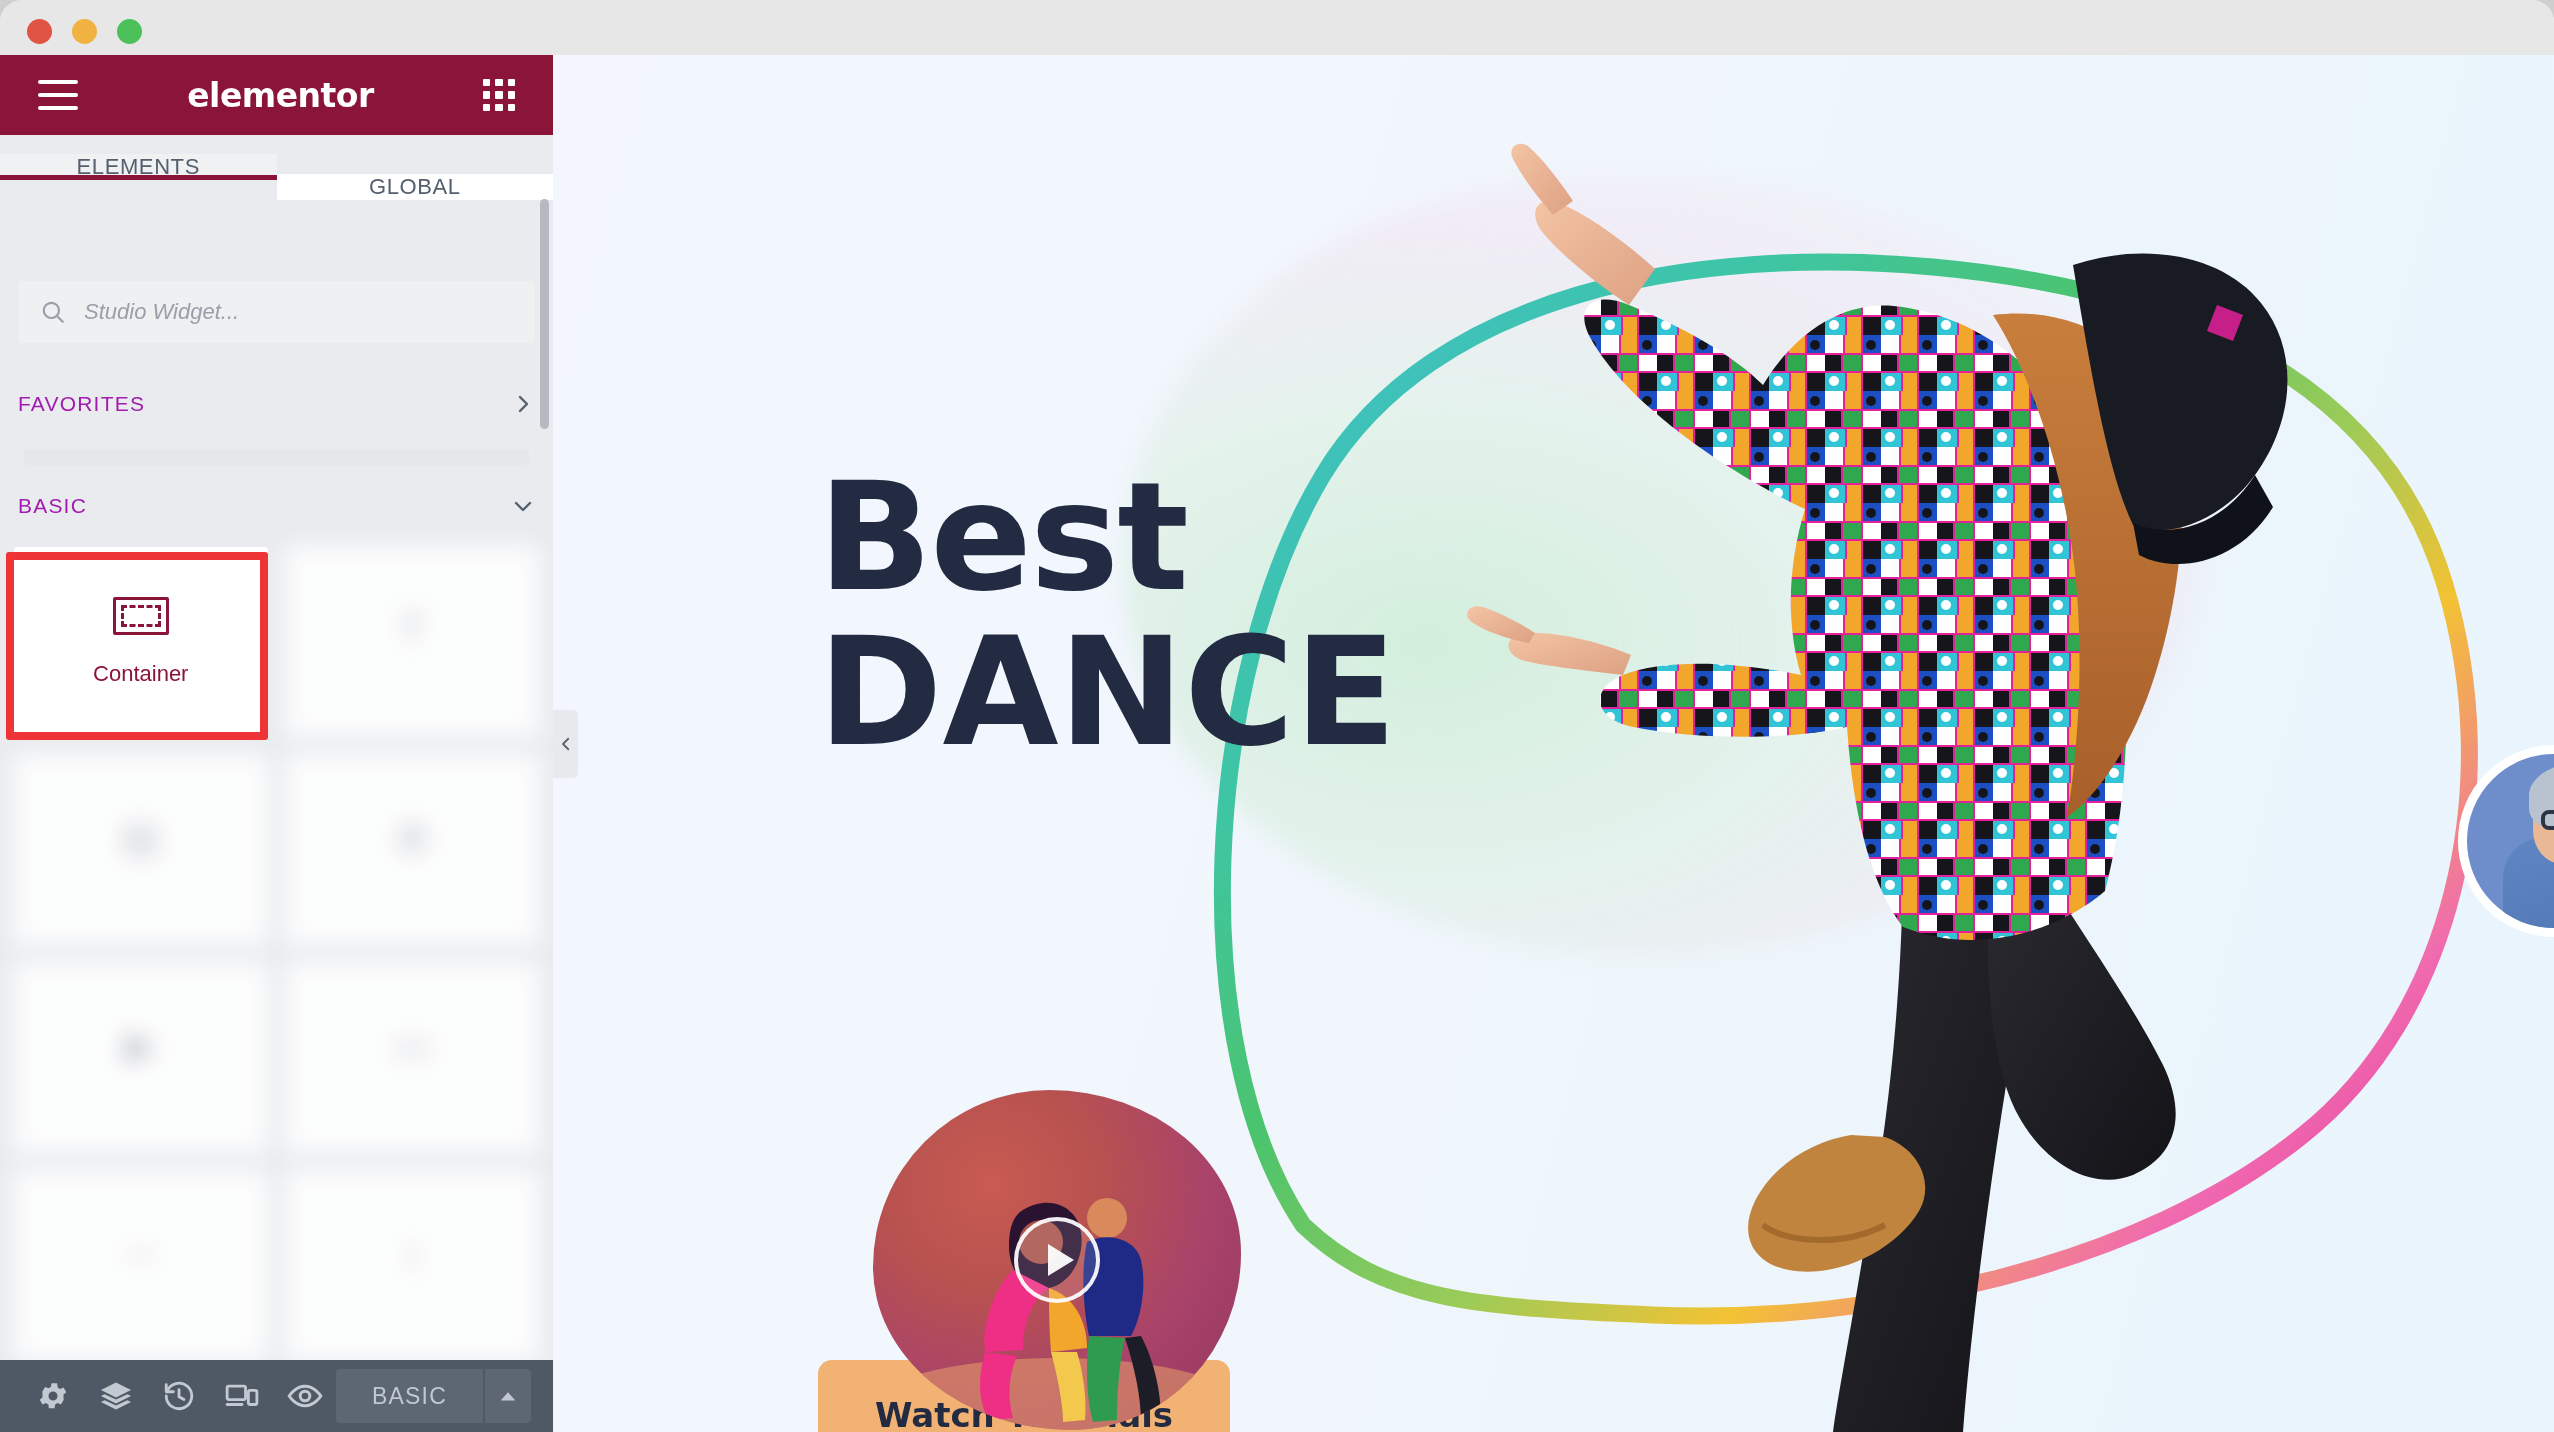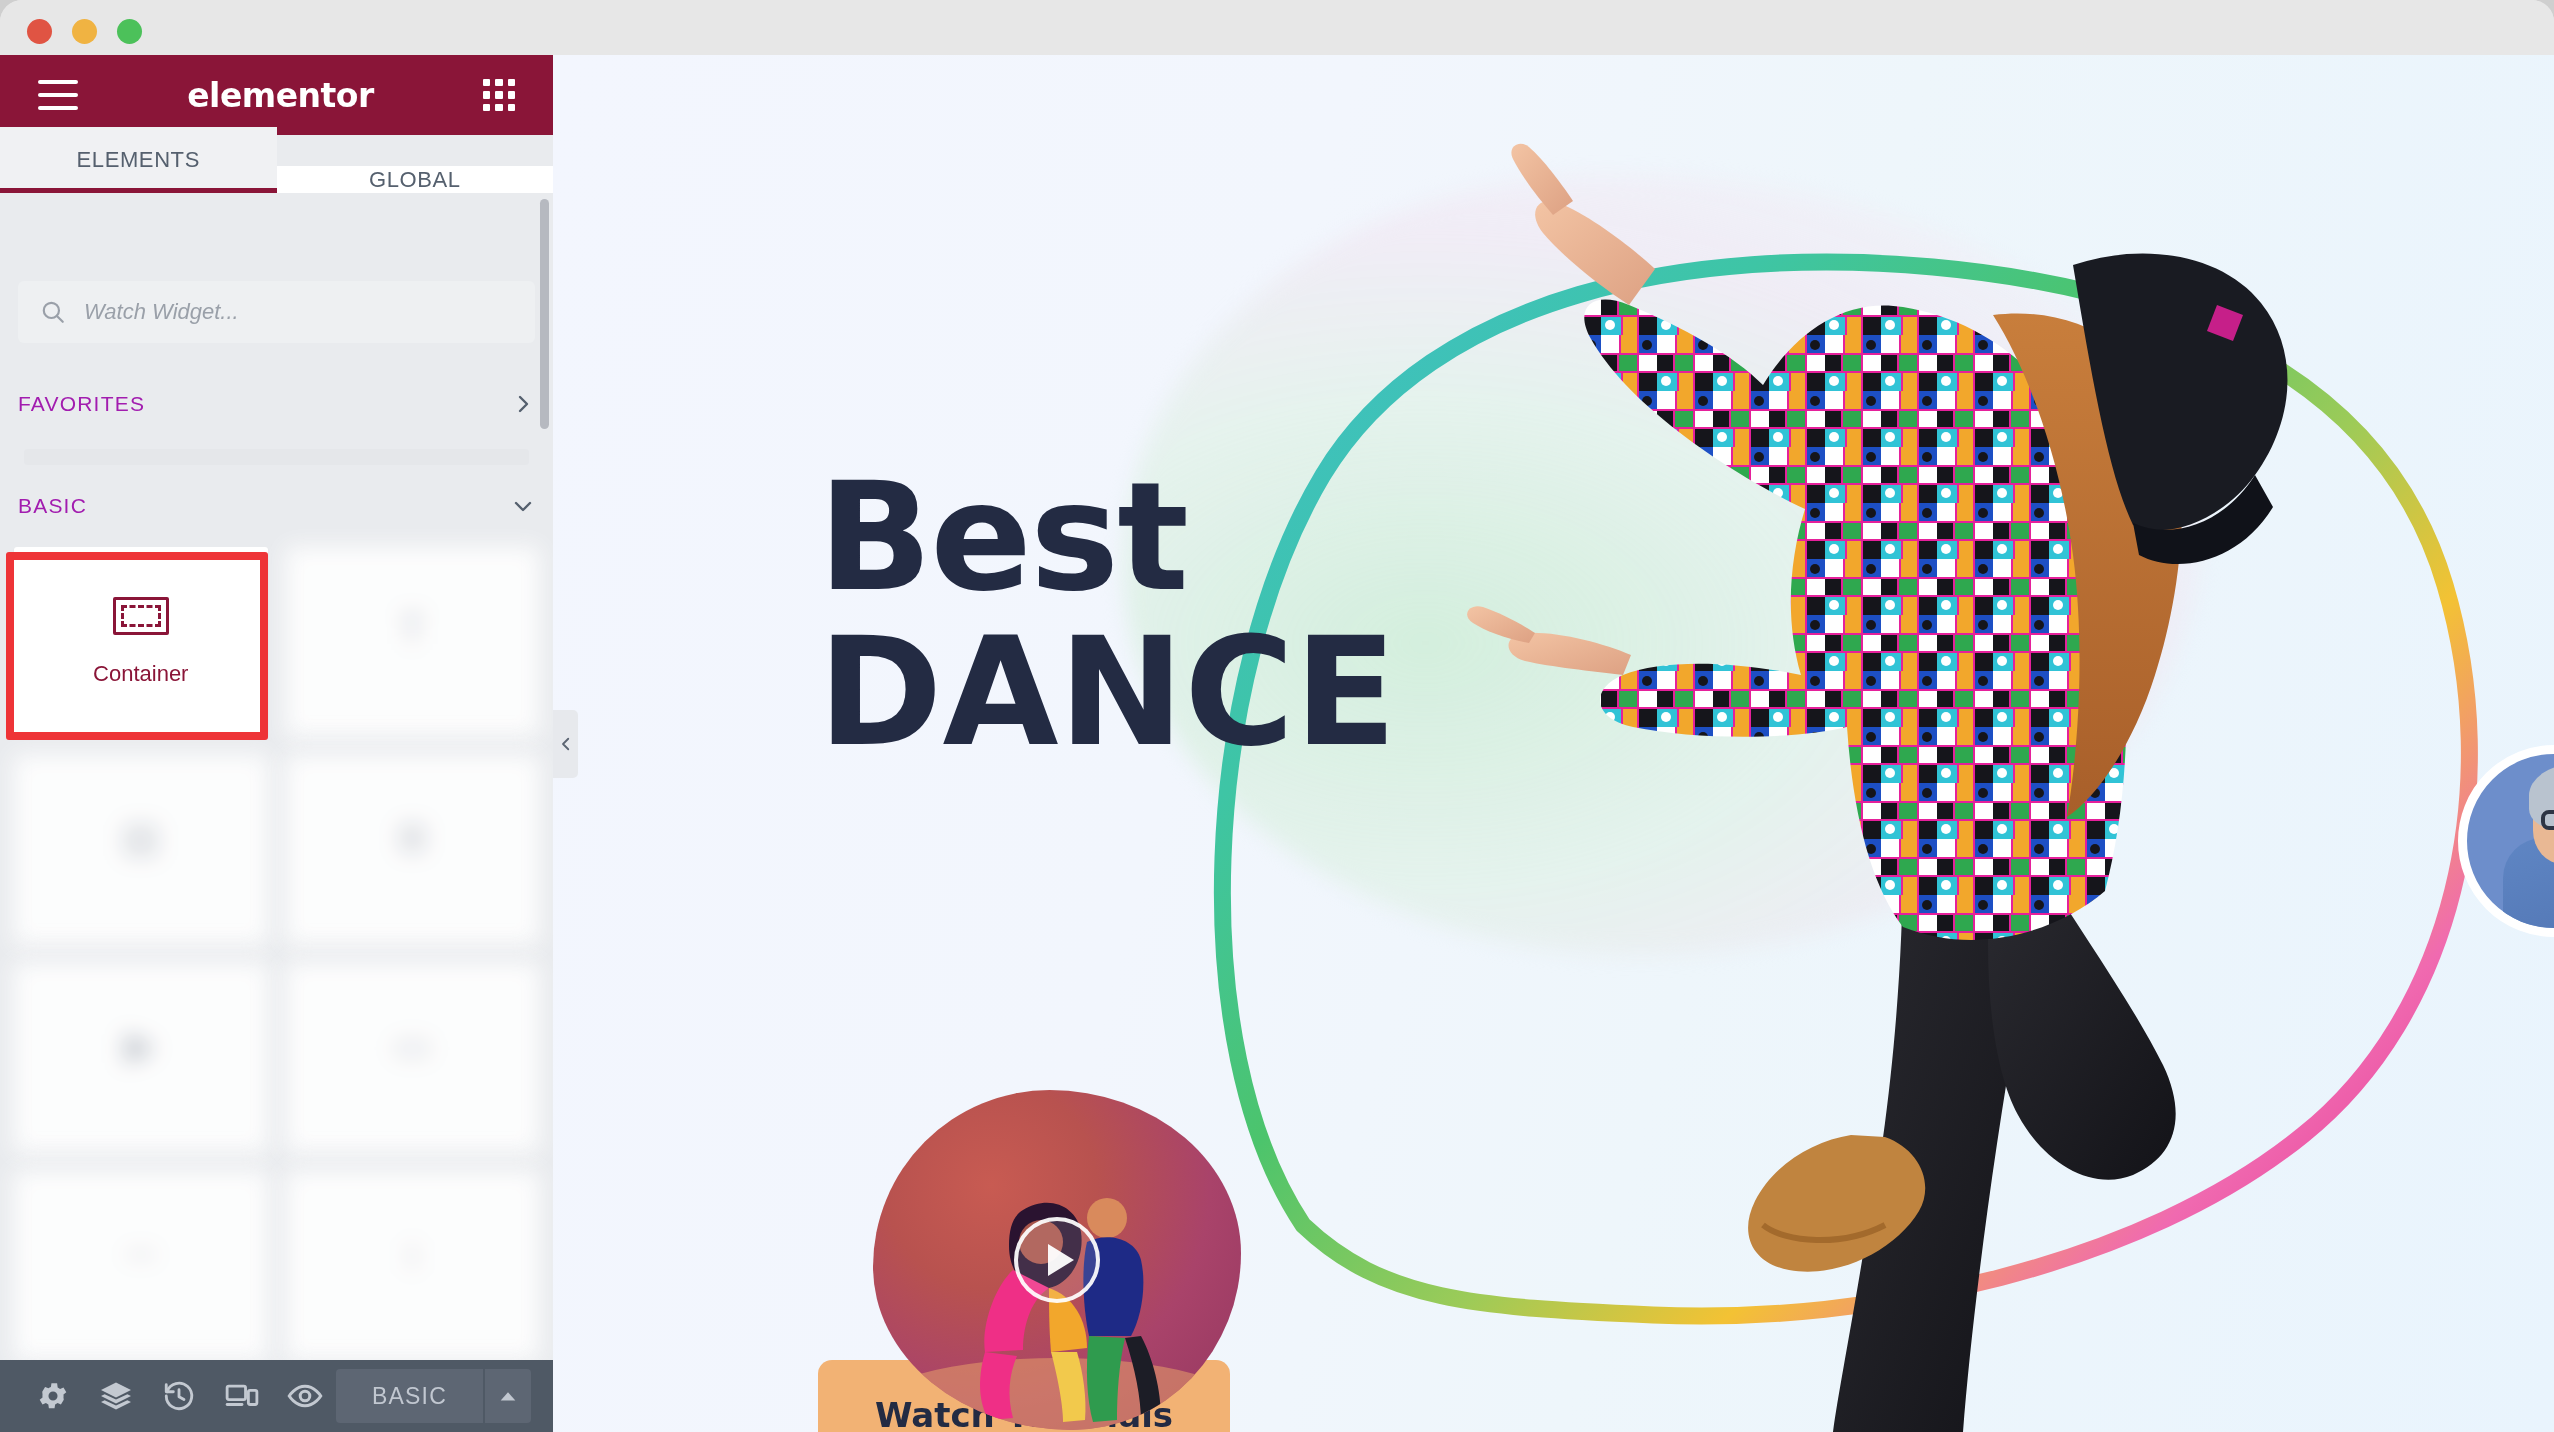--- a/index.html
+++ b/index.html
@@ -50,23 +50,24 @@
   #panel-logo {
     color: #fff; font-size: 33px; font-weight: 700;
     letter-spacing: -0.5px; font-family: "DejaVu Sans", sans-serif;
   }
   .grid-icon { width: 32px; height: 32px; display: grid;
                grid-template-columns: repeat(3,1fr); grid-template-rows: repeat(3,1fr);
                gap: 5px; cursor: pointer; }
   .grid-icon i { display: block; background: #fff; border-radius: 1px; }
 
   #panel-tabs {
-    position: absolute; left: 0; top: 72px;
+    position: absolute; left: 0; top: 79px;
     width: 553px; height: 66px;
     display: flex;
+    align-items: center;
   }
   .panel-tab {
     flex: 1; display: flex; align-items: center; justify-content: center;
     font-size: 22px; letter-spacing: 0.6px; color: #55606e;
     background: #f5f6f7; cursor: pointer; position: relative;
   }
   .panel-tab.active { background: #f0f1f3; }
   .panel-tab.active::after {
     content: ""; position: absolute; left: 0; right: 0; bottom: 0;
     height: 5px; background: #8a1538;
@@ -458,21 +459,21 @@
       </div>
     </div>
 
     <div id="panel-scrollbar"></div>
 
     <div id="panel-search-wrap">
       <svg width="26" height="26" viewBox="0 0 24 24">
         <circle cx="10.5" cy="10.5" r="7" fill="none" stroke="#9aa0a9" stroke-width="2"></circle>
         <line x1="15.6" y1="15.6" x2="21" y2="21" stroke="#9aa0a9" stroke-width="2" stroke-linecap="round"></line>
       </svg>
-      <span id="search-placeholder">Watch Widget...</span>
+      <span id="search-placeholder">Studio Widget...</span>
     </div>
 
     <div id="favorites-row" class="section-row">
       <span class="section-title">FAVORITES</span>
       <svg width="24" height="24" viewBox="0 0 24 24">
         <polyline points="9,5 16,12 9,19" fill="none" stroke="#55606e" stroke-width="2.4" stroke-linecap="round" stroke-linejoin="round"></polyline>
       </svg>
     </div>
     <div id="favorites-sep"></div>
 

